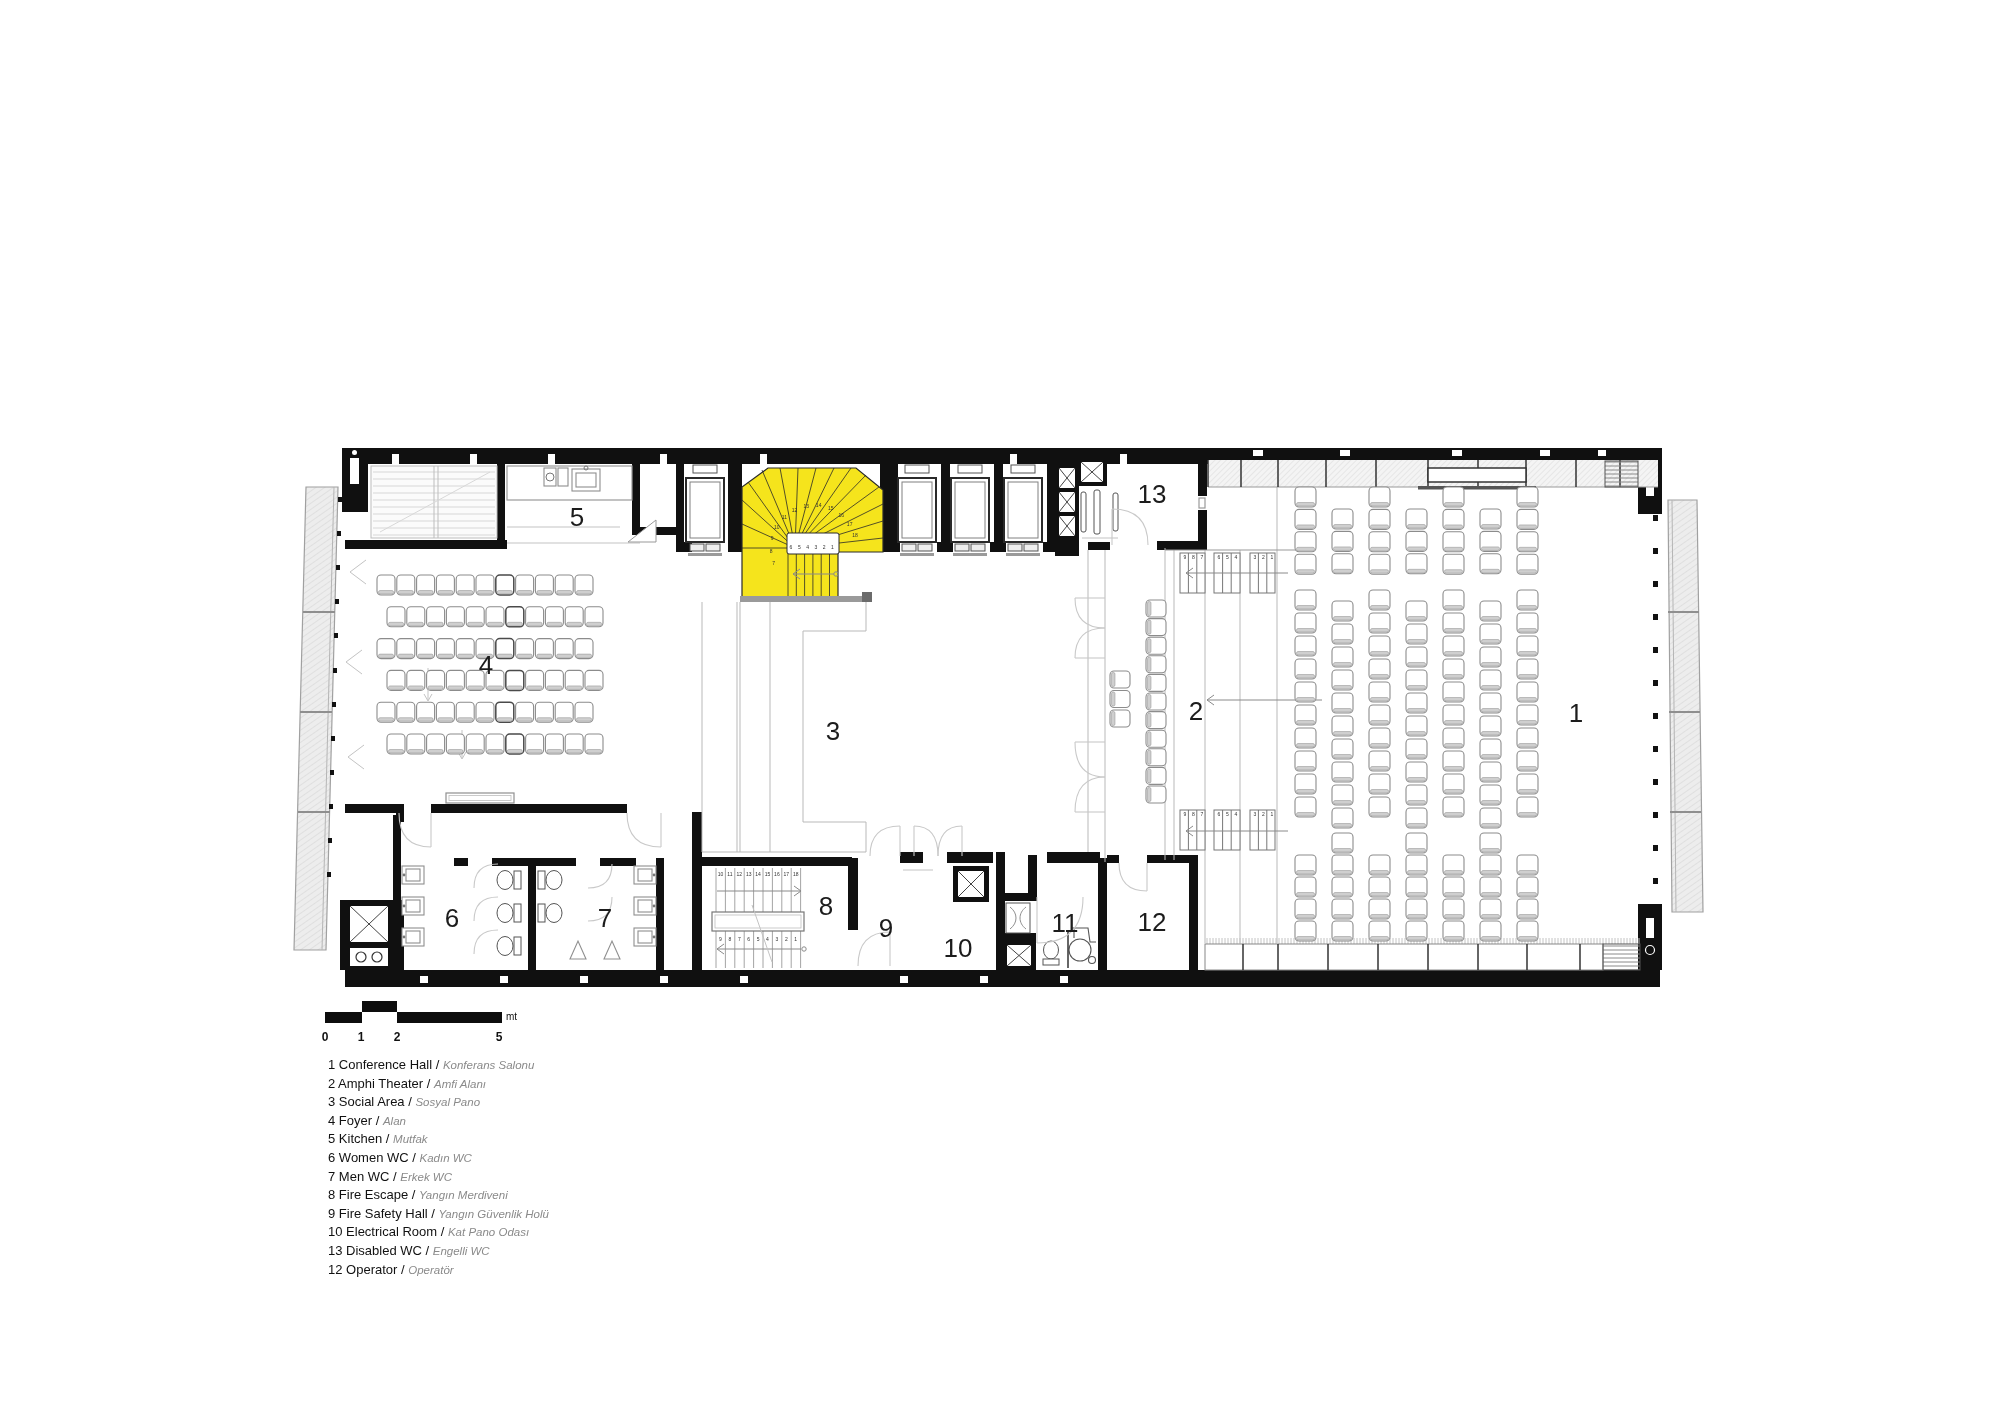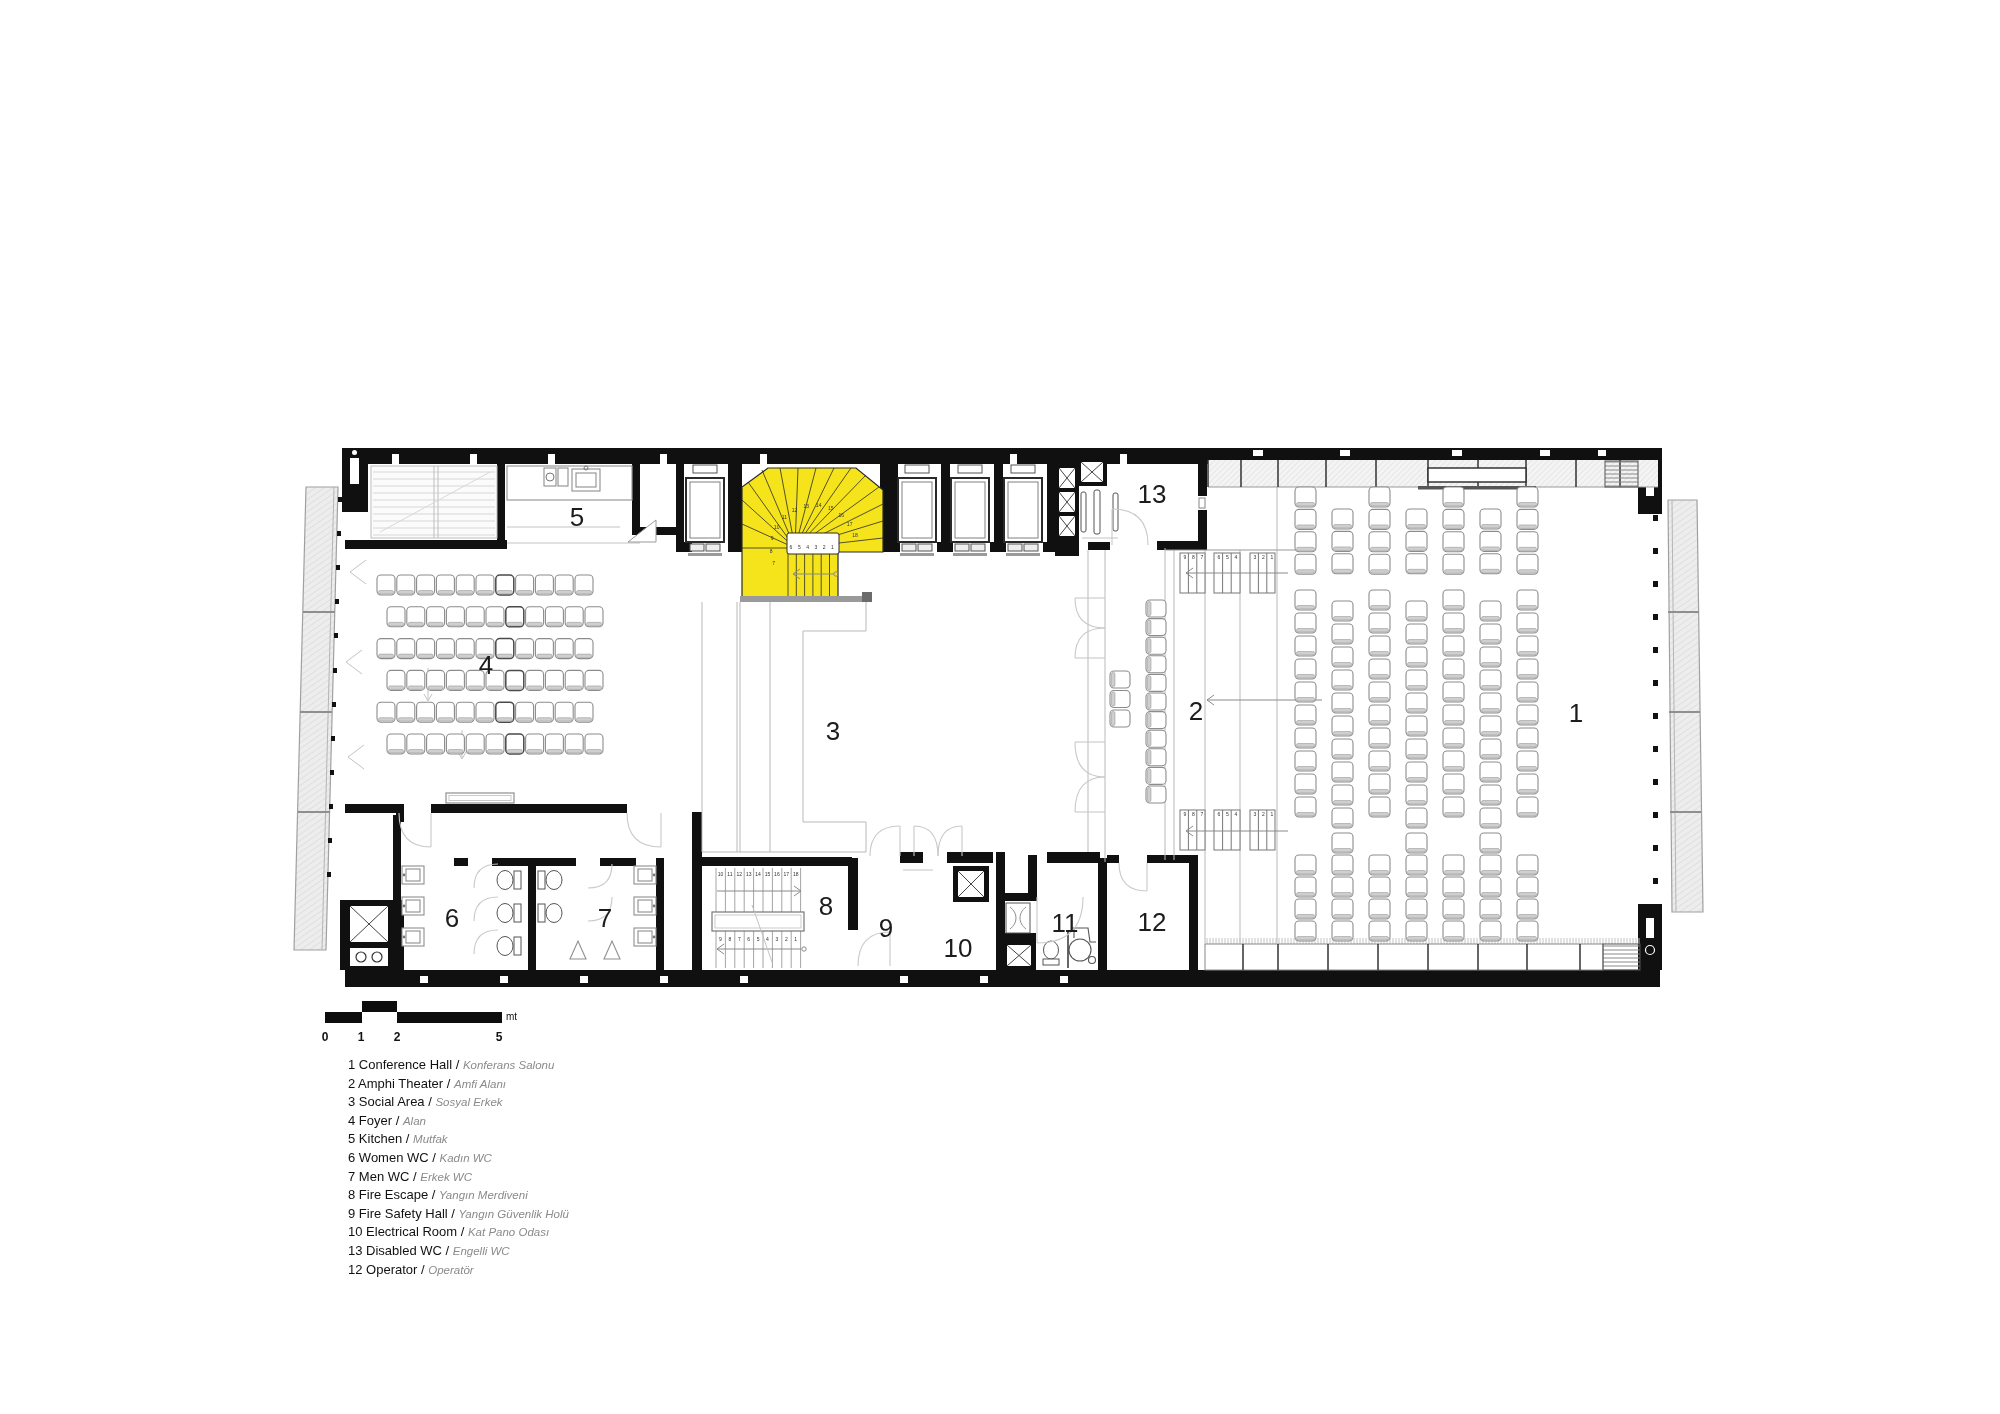--- a/index.html
+++ b/index.html
@@ -15,21 +15,21 @@
   .fix{stroke:#8f8f8f;stroke-width:1.1;fill:#fff;}
   .fixd{stroke:#555;stroke-width:1;fill:#fff;}
   .roomnum{font:26px "Liberation Sans",sans-serif;fill:#1c1c1c;text-anchor:middle;}
   .tinynum{font:5px "Liberation Sans",sans-serif;fill:#333;text-anchor:middle;}
   .arrow{stroke:#8a8a8a;stroke-width:1;fill:none;}
   
   #caption{position:absolute;left:328px;top:1044px;width:520px;color:#1a1a1a;}
   #title-line{font-size:29px;font-weight:600;letter-spacing:.2px;white-space:nowrap;}
   #title-line .t-sep{font-weight:400;color:#2b2b2b;}
   #title-line em{font-weight:400;font-style:italic;color:#2f2f2f;font-size:27px;}
-  #legend-list{margin-top:12px;margin-left:20px;}
+  #legend-list{margin-top:12px;}
   .lg-row{font-size:13px;line-height:18.6px;color:#111;white-space:nowrap;}
   .lg-row .lg-en{font-weight:500;}
   .lg-row em{font-style:italic;color:#8a8a8a;font-size:11.5px;}
   
   #scalebar{position:absolute;left:325px;top:1001px;width:220px;height:42px;}
   #scalebar .blk{position:absolute;background:#0d0d0d;height:11px;}
   #scalebar .tick{position:absolute;top:29px;font-size:12px;font-weight:600;color:#111;transform:translateX(-50%);}
   #scalebar .unit{position:absolute;left:181px;top:10px;font-size:10px;font-weight:400;color:#111;}
 </style>
 </head>
@@ -1465,21 +1465,21 @@
         <span class="tick" style="left: 36px;">1</span>
         <span class="tick" style="left: 72px;">2</span>
         <span class="tick" style="left: 174px;">5</span>
       </div>
 </div>
 
 <div id="caption">
   <div id="legend-list">
         <div class="lg-row"><span class="lg-en">1 Conference Hall / </span><em>Konferans Salonu</em></div>
         <div class="lg-row"><span class="lg-en">2 Amphi Theater / </span><em>Amfi Alanı</em></div>
-        <div class="lg-row"><span class="lg-en">3 Social Area / </span><em>Sosyal Erkek</em></div>
+        <div class="lg-row"><span class="lg-en">3 Social Area / </span><em>Sosyal Pano</em></div>
         <div class="lg-row"><span class="lg-en">4 Foyer / </span><em>Alan</em></div>
         <div class="lg-row"><span class="lg-en">5 Kitchen / </span><em>Mutfak</em></div>
         <div class="lg-row"><span class="lg-en">6 Women WC / </span><em>Kadın WC</em></div>
         <div class="lg-row"><span class="lg-en">7 Men WC / </span><em>Erkek WC</em></div>
         <div class="lg-row"><span class="lg-en">8 Fire Escape / </span><em>Yangın Merdiveni</em></div>
         <div class="lg-row"><span class="lg-en">9 Fire Safety Hall / </span><em>Yangın Güvenlik Holü</em></div>
         <div class="lg-row"><span class="lg-en">10 Electrical Room / </span><em>Kat Pano Odası</em></div>
         <div class="lg-row"><span class="lg-en">13 Disabled WC / </span><em>Engelli  WC</em></div>
         <div class="lg-row"><span class="lg-en">12 Operator / </span><em>Operatör</em></div>
       </div>

